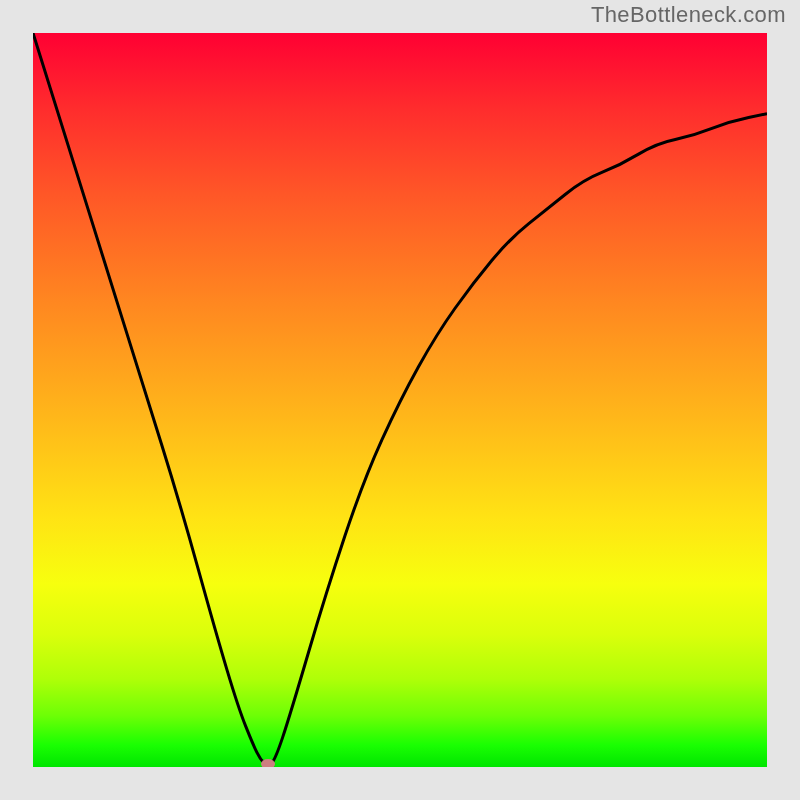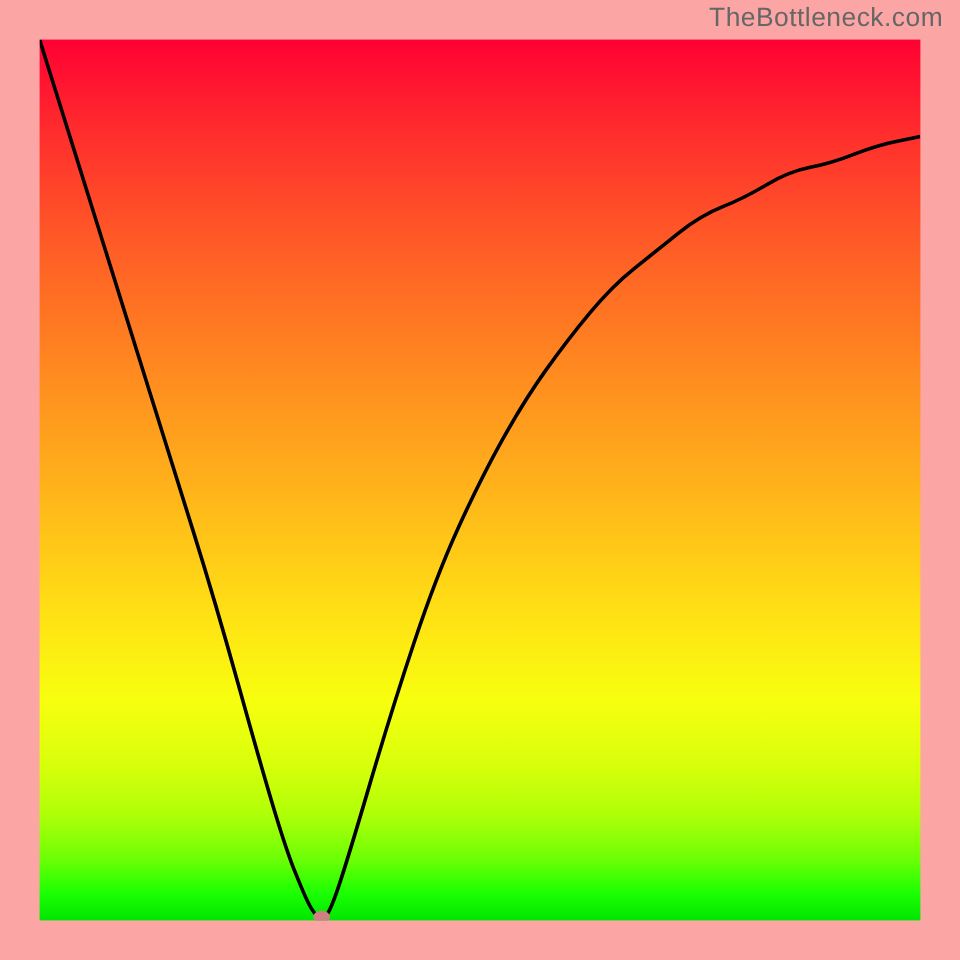--- a/index.html
+++ b/index.html
@@ -8,21 +8,21 @@
     width: 800px;
     height: 800px;
     overflow: hidden;
     background: #000;
     font-family: Arial, Helvetica, sans-serif;
   }
   .frame {
     position: relative;
     width: 800px;
     height: 800px;
-    background: #fca5a5;
+    background: #e5e5e5;
   }
   .watermark {
     position: absolute;
     top: 2px;
     right: 14px;
     color: #666;
     font-size: 22px;
     font-weight: 500;
     letter-spacing: 0.4px;
     z-index: 20;

